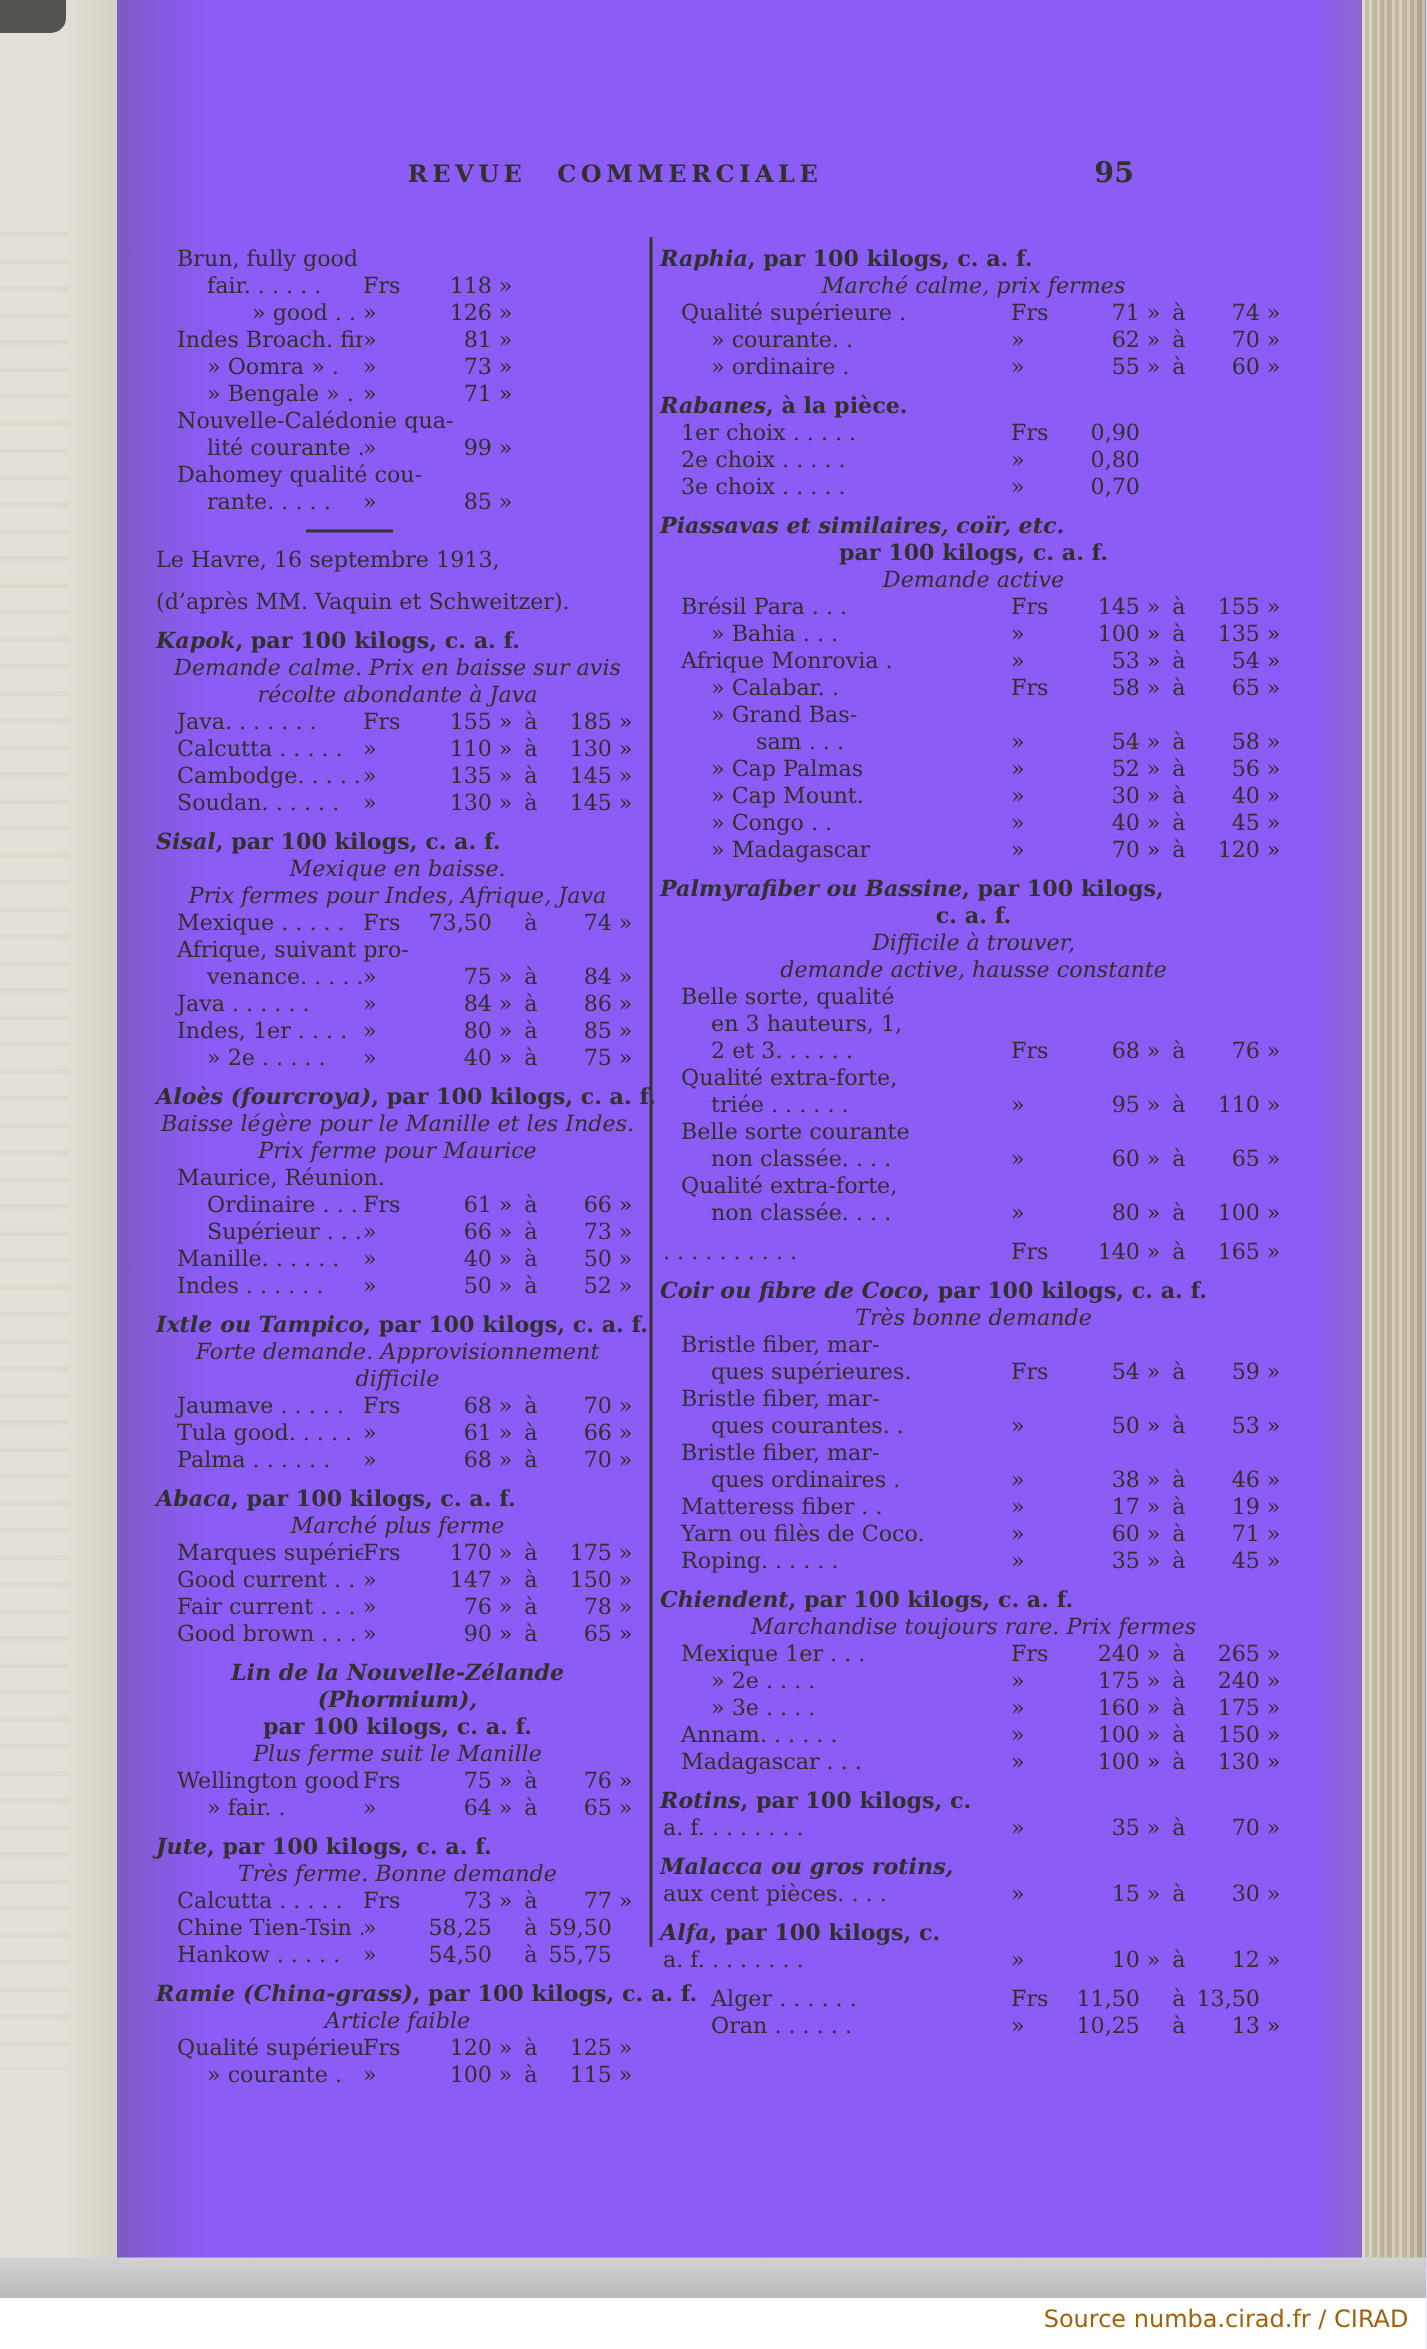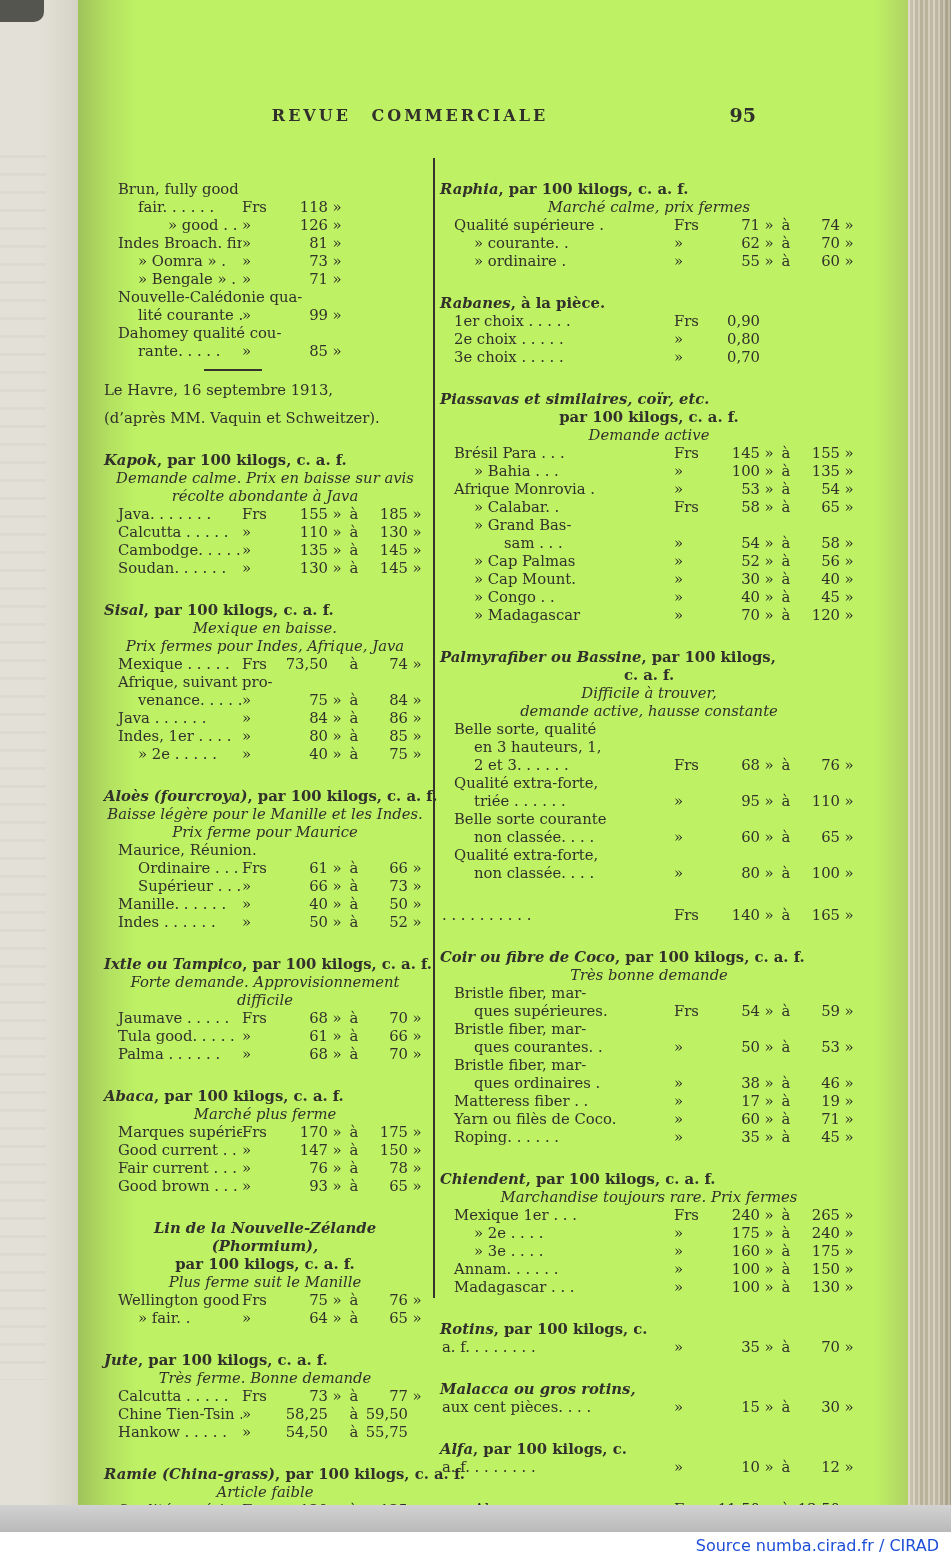--- a/index.html
+++ b/index.html
@@ -5,47 +5,47 @@
   html,body{margin:0;padding:0;background:#ffffff;}
   .scan{position:relative;width:951px;height:1566px;overflow:hidden;background:#ffffff;
         font-family:"DejaVu Serif","Liberation Serif",serif;color:#32302a;}
   
   .prev-page{position:absolute;left:0;top:0;width:96px;height:1512px;
     background:linear-gradient(to right,#e3e0d7 0 40px,#d8d5ca 70px,#c9c6ba 96px);}
   .prev-page-noise{position:absolute;left:0;top:140px;width:46px;height:1240px;opacity:.5;
     background:repeating-linear-gradient(to bottom,transparent 0 15px,rgba(105,100,88,.10) 15px 18px);}
   .corner-tl{position:absolute;left:0;top:0;width:44px;height:22px;background:#555550;border-radius:0 0 10px 0;}
   
-  .page{position:absolute;left:78px;top:0;width:830px;height:1512px;background:#bef264;}
+  .page{position:absolute;left:78px;top:0;width:830px;height:1512px;background:#8b5cf6;}
   .page:before{content:"";position:absolute;left:0;top:0;width:60px;height:100%;
     background:linear-gradient(to right,rgba(90,84,70,.30),rgba(90,84,70,.10) 55%,rgba(90,84,70,0));}
   .page:after{content:"";position:absolute;right:0;top:0;width:34px;height:100%;
     background:linear-gradient(to left,rgba(140,128,100,.28),rgba(140,128,100,0));}
   
   .page-stack{position:absolute;left:908px;top:0;width:43px;height:1512px;
     background:linear-gradient(to right,#d8d1bd,#c2b9a0 35%,#cfc7b0 60%,#ada58d 100%);}
   .page-stack:before{content:"";position:absolute;inset:0;
     background:repeating-linear-gradient(to right,rgba(255,255,255,.22) 0 2px,rgba(0,0,0,.06) 2px 5px);}
   
   .bottom-strip{position:absolute;left:0;top:1505px;width:951px;height:27px;
     background:linear-gradient(#d2d2d2,#b9b9b9);}
   .footer-bar{position:absolute;left:0;top:1532px;width:951px;height:34px;background:#ffffff;}
   .footer-text{position:absolute;right:12px;top:4px;font-family:"DejaVu Sans","Liberation Sans",sans-serif;
-    font-size:16px;color:#1d4ed8;}
+    font-size:16px;color:#a16207;}
   
   .content{position:absolute;left:26px;top:0;width:780px;}
   .page-header{position:relative;height:24px;margin-top:106px;}
   .h-title{position:absolute;left:50%;transform:translateX(-50%) translateX(-84px);
     font-weight:bold;font-size:16px;letter-spacing:3px;word-spacing:12px;white-space:nowrap;}
   .h-page{position:absolute;right:128px;top:-2px;font-weight:bold;font-size:19px;}
   .columns{display:flex;margin-top:26px;font-size:14.8px;line-height:18px;}
   .col-left{width:322px;flex:none;}
   .divider{flex:none;width:2px;background:#35332c;height:1140px;margin:2px 5px 0 7px;}
   .col-right{flex:1;min-width:0;padding-right:26px;}
-  .sec{margin-top:24px;}
+  .sec{margin-top:8px;}
   .sec-title{font-weight:bold;white-space:nowrap;}
   .sec-title .em{font-style:italic;text-align:center;}
   .sec-title.center{text-align:center;white-space:normal;}
   .sec-title2{font-weight:bold;text-align:center;}
   .note{font-style:italic;text-align:center;}
   .row{display:flex;align-items:baseline;}
   .n{flex:1;min-width:0;white-space:nowrap;overflow:hidden;}
   .i0{padding-left:2px;}.i1{padding-left:14px;}.i2{padding-left:34px;}.i3{padding-left:64px;}
   .c{flex:none;width:36px;white-space:nowrap;}
   .v1{flex:none;width:50px;text-align:right;white-space:nowrap;}
@@ -344,21 +344,21 @@
                 <span class="c">»</span>
                 <span class="v1">76</span>
                 <span class="x1">»</span>
                 <span class="a">à</span>
                 <span class="v2">78</span>
                 <span class="x2">»</span>
               </div>
               <div class="row">
                 <span class="n i1">Good brown . . .</span>
                 <span class="c">»</span>
-                <span class="v1">93</span>
+                <span class="v1">90</span>
                 <span class="x1">»</span>
                 <span class="a">à</span>
                 <span class="v2">65</span>
                 <span class="x2">»</span>
               </div>
             </section>
             <section class="sec">
               <div class="sec-title center"><span class="em">Lin de la Nouvelle-Zélande (Phormium),</span></div>
               <div class="sec-title2">par 100 kilogs, c. a. f.</div>
               <div class="note">Plus ferme suit le Manille</div>

